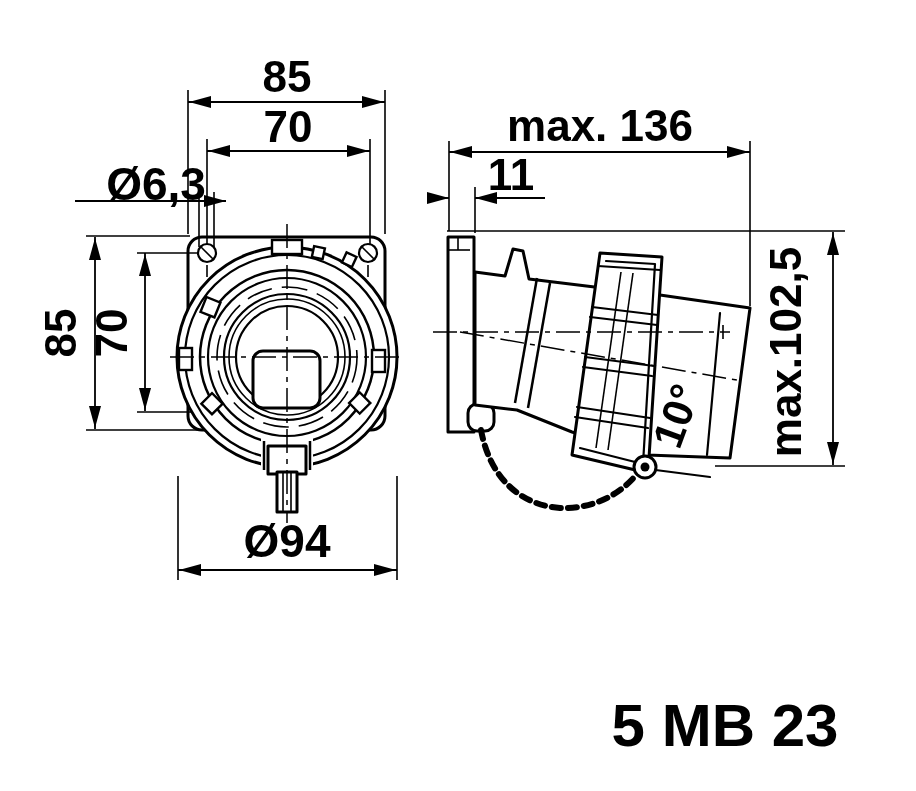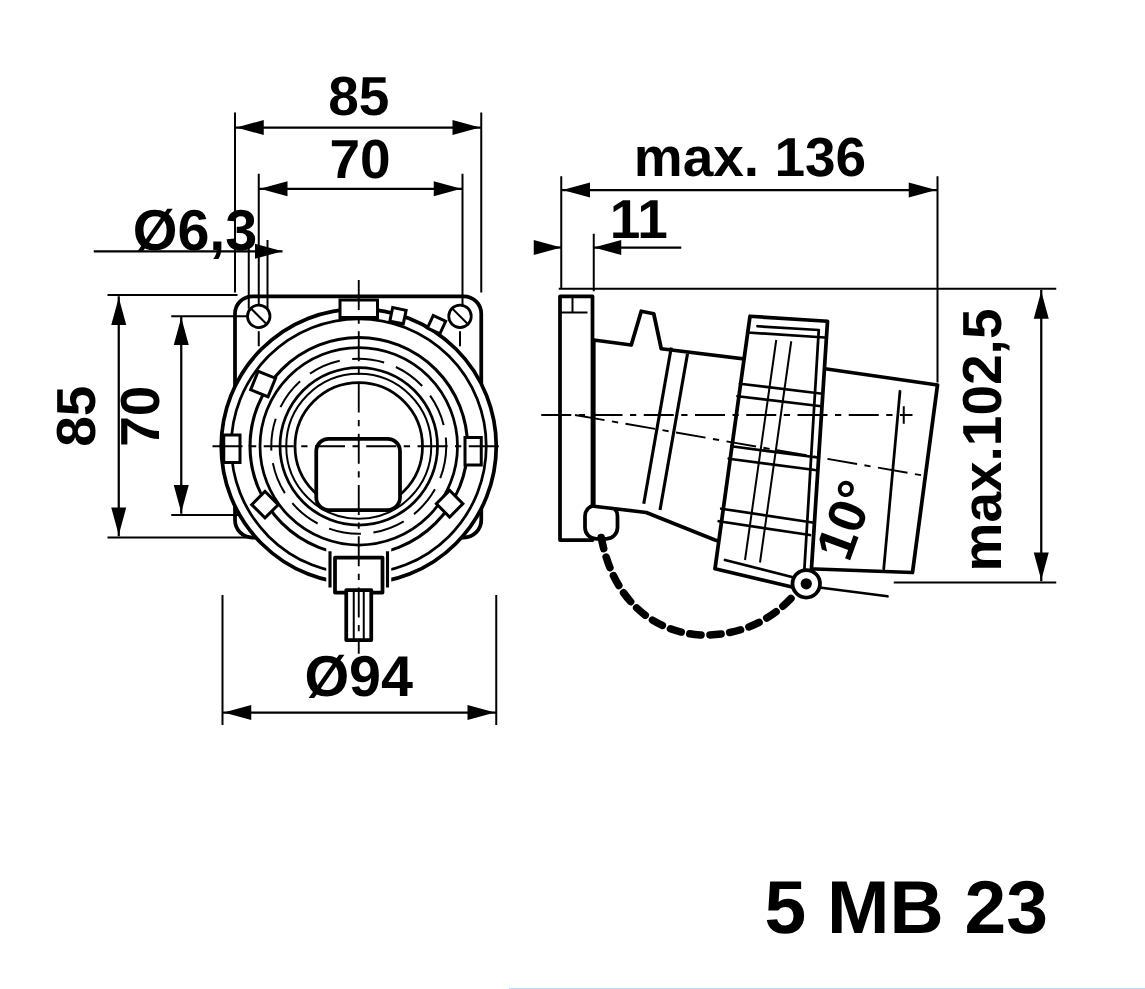--- a/index.html
+++ b/index.html
@@ -1,16 +1,16 @@
 <!DOCTYPE html>
 <html><head>
 <meta charset="utf-8">
 <style>
   html,body{margin:0;padding:0;background:#ffffff;}
-  .stage{width:916px;height:791px;position:relative;background:#3b82f6;overflow:hidden;}
+  .stage{width:916px;height:791px;position:relative;background:#8b5cf6;overflow:hidden;}
   svg{display:block;}
   
   .ol   {fill:#ffffff;stroke:#000;stroke-width:3;stroke-linejoin:round;}
   .m    {fill:none;stroke:#000;stroke-width:2.2;stroke-linejoin:round;stroke-linecap:round;}
   .m25  {fill:none;stroke:#000;stroke-width:2.5;}
   .thin {fill:none;stroke:#000;stroke-width:1.6;}
   .dim  {fill:none;stroke:#000;stroke-width:1.8;}
   .arr  {fill:#000;stroke:none;}
   .cl   {fill:none;stroke:#000;stroke-width:1.5;stroke-dasharray:24 6 5 6;}
   .chain{fill:none;stroke:#000;stroke-width:6;stroke-dasharray:9 7;stroke-linecap:round;}

